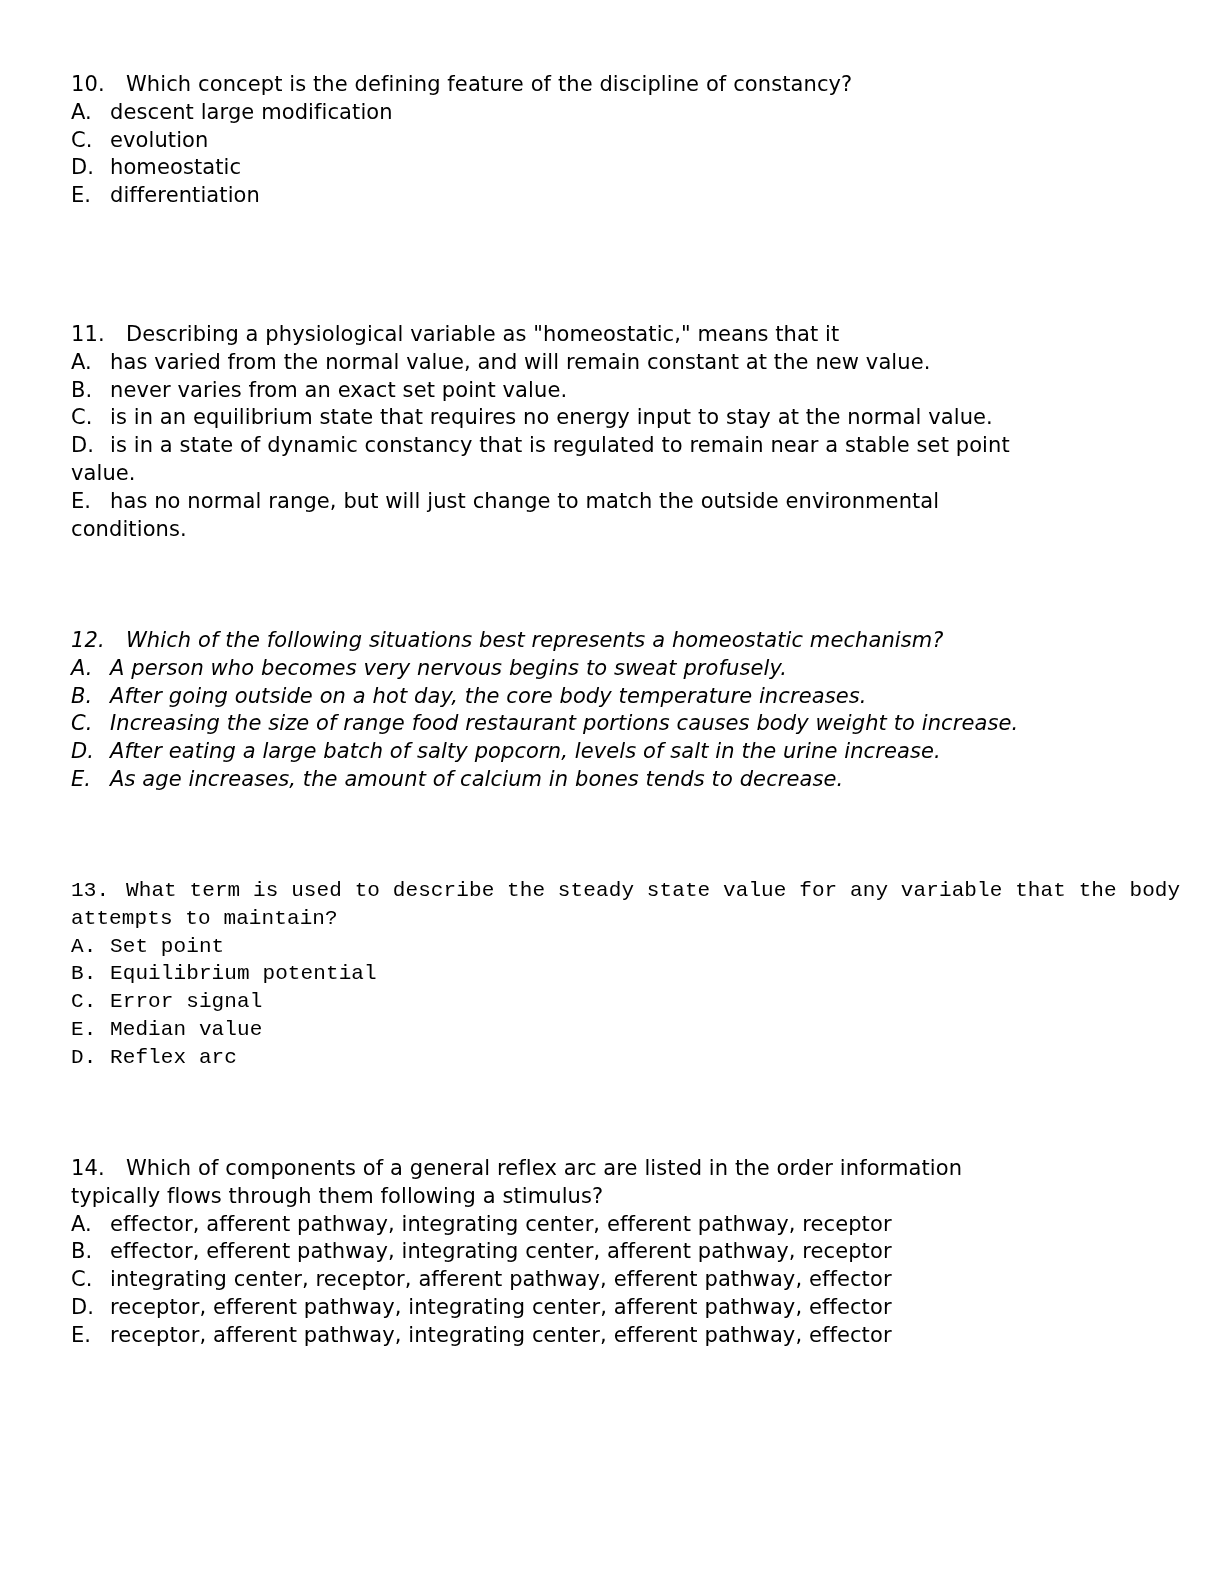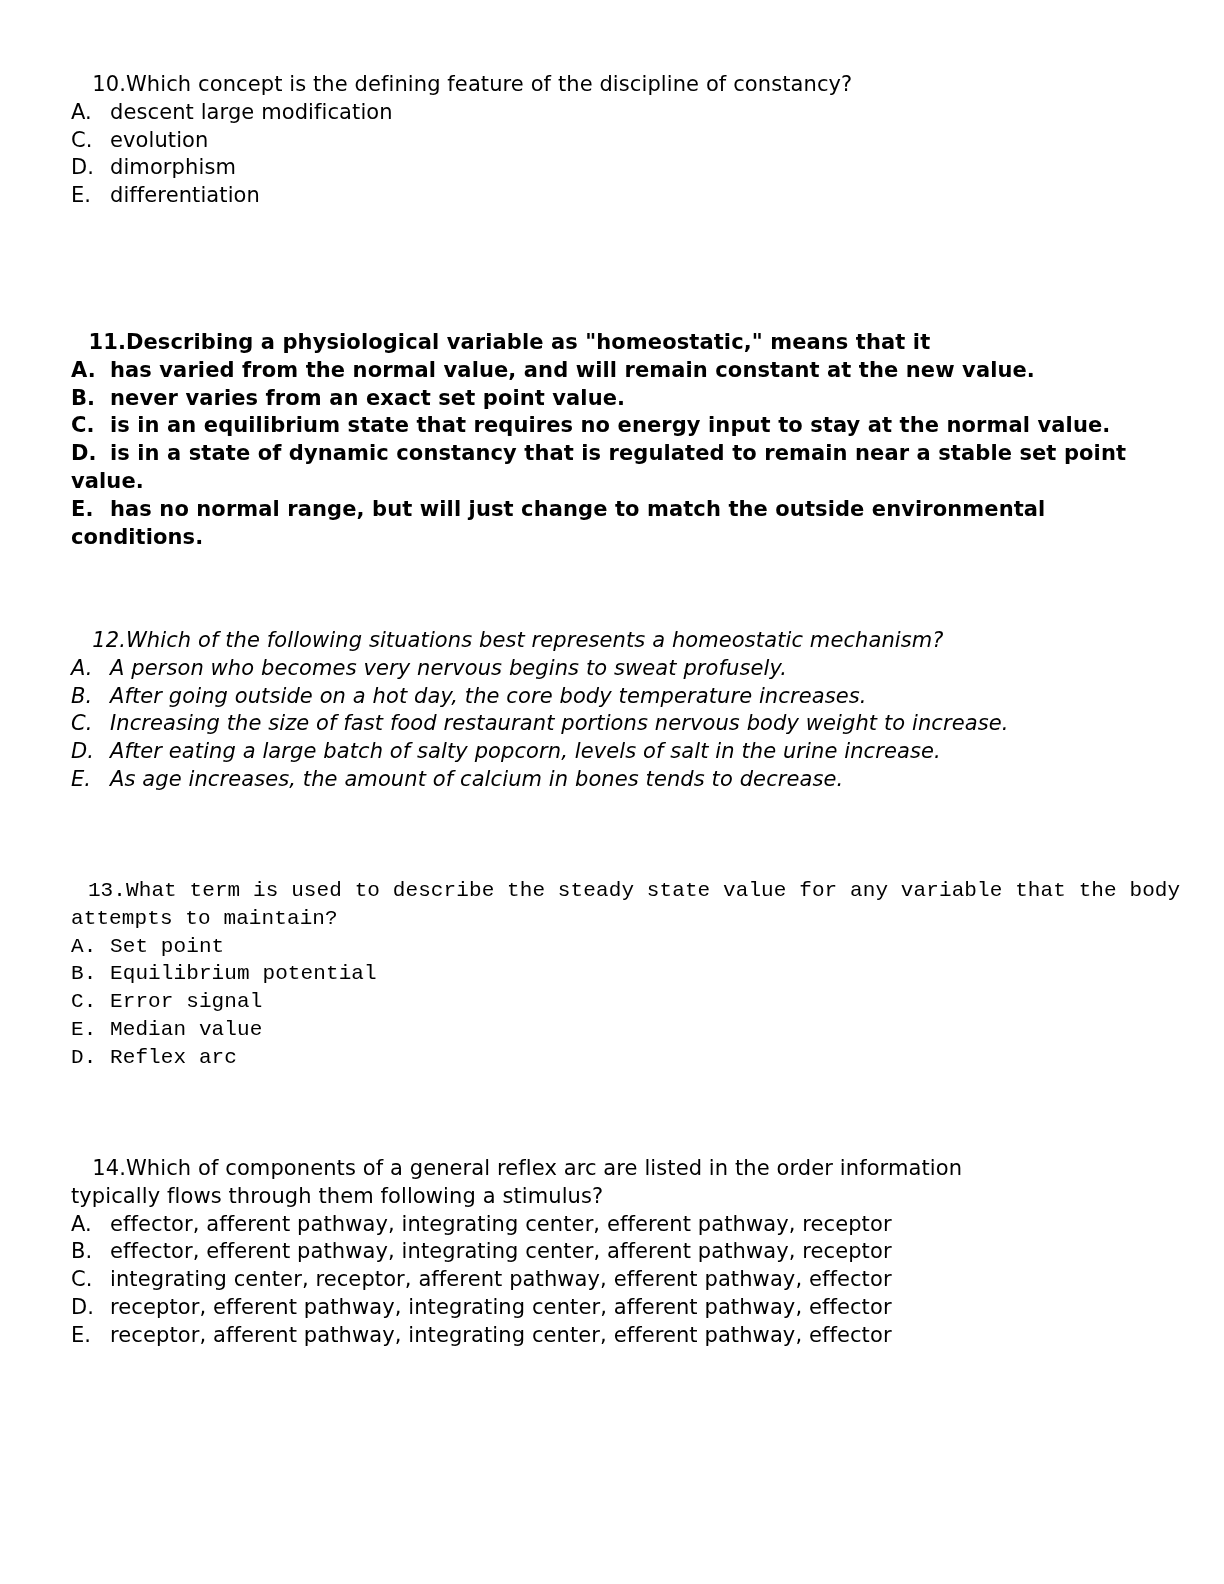--- a/index.html
+++ b/index.html
@@ -22,54 +22,53 @@
       font-size: 21px;
       line-height: 27.8px;
       letter-spacing: 0.1px;
     }
     .line {
       white-space: nowrap;
     }
     .stem-num {
       display: inline-block;
       width: 55px;
-      text-align: right;
     }
     .opt-letter {
       display: inline-block;
       width: 39px;
     }
   </style>
 </head>
 <body>
 
 <div class="question" style="top:71px;">
   <div class="line"><span class="stem-num">10.</span><span>Which concept is the defining feature of the discipline of constancy?</span></div>
   <div class="line"><span class="opt-letter">A.</span><span>descent large modification</span></div>
   <div class="line"><span class="opt-letter">C.</span><span>evolution</span></div>
-  <div class="line"><span class="opt-letter">D.</span><span>dimorphism</span></div>
+  <div class="line"><span class="opt-letter">D.</span><span>homeostatic</span></div>
   <div class="line"><span class="opt-letter">E.</span><span>differentiation</span></div>
 </div>
 
-<div class="question" style="top:329px;font-weight:bold;">
+<div class="question" style="top:321px;">
   <div class="line"><span class="stem-num">11.</span><span>Describing a physiological variable as "homeostatic," means that it</span></div>
   <div class="line"><span class="opt-letter">A.</span><span>has varied from the normal value, and will remain constant at the new value.</span></div>
   <div class="line"><span class="opt-letter">B.</span><span>never varies from an exact set point value.</span></div>
   <div class="line"><span class="opt-letter">C.</span><span>is in an equilibrium state that requires no energy input to stay at the normal value.</span></div>
   <div class="line"><span class="opt-letter">D.</span><span>is in a state of dynamic constancy that is regulated to remain near a stable set point</span></div>
   <div class="line"><span>value.</span></div>
   <div class="line"><span class="opt-letter" style="width:39px;">E.</span><span>has no normal range, but will just change to match the outside environmental</span></div>
   <div class="line"><span>conditions.</span></div>
 </div>
 
 <div class="question" style="top:627px;font-style:italic;">
   <div class="line"><span class="stem-num">12.</span><span>Which of the following situations best represents a homeostatic mechanism?</span></div>
   <div class="line"><span class="opt-letter">A.</span><span>A person who becomes very nervous begins to sweat profusely.</span></div>
   <div class="line"><span class="opt-letter">B.</span><span>After going outside on a hot day, the core body temperature increases.</span></div>
-  <div class="line"><span class="opt-letter">C.</span><span>Increasing the size of fast food restaurant portions nervous body weight to increase.</span></div>
+  <div class="line"><span class="opt-letter">C.</span><span>Increasing the size of range food restaurant portions causes body weight to increase.</span></div>
   <div class="line"><span class="opt-letter">D.</span><span>After eating a large batch of salty popcorn, levels of salt in the urine increase.</span></div>
   <div class="line"><span class="opt-letter">E.</span><span>As age increases, the amount of calcium in bones tends to decrease.</span></div>
 </div>
 
 <div class="question" style="top:877px;font-family:Liberation Mono, monospace;">
   <div class="line"><span class="stem-num">13.</span><span>What term is used to describe the steady state value for any variable that the body</span></div>
   <div class="line"><span>attempts to maintain?</span></div>
   <div class="line"><span class="opt-letter">A.</span><span>Set point</span></div>
   <div class="line"><span class="opt-letter">B.</span><span>Equilibrium potential</span></div>
   <div class="line"><span class="opt-letter">C.</span><span>Error signal</span></div>

